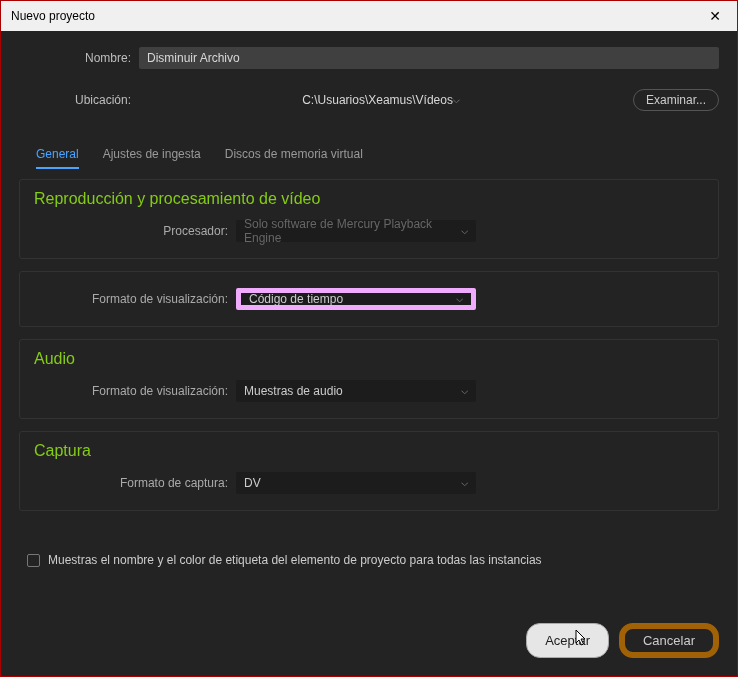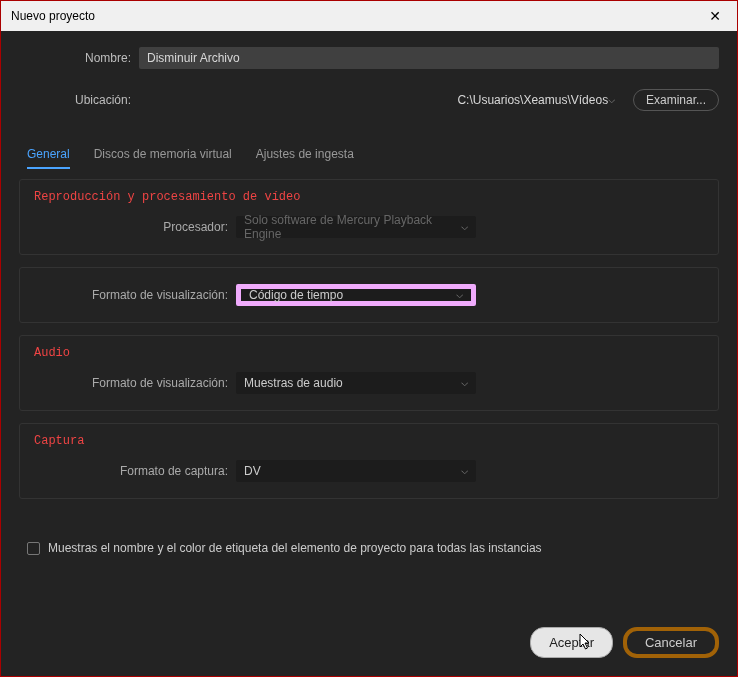--- a/index.html
+++ b/index.html
@@ -4,37 +4,37 @@
 <style>
   * { box-sizing: border-box; margin: 0; padding: 0; font-family: "Segoe UI", Arial, sans-serif; }
   body { background: #000; width: 738px; height: 677px; overflow: hidden; }
   .window { width: 738px; height: 677px; background: #232323; border: 1px solid #a00; display: flex; flex-direction: column; }
   .titlebar { height: 30px; background: #f0f0f0; display: flex; align-items: center; justify-content: space-between; padding: 0 10px; color: #000; font-size: 12px; }
   .close-x { font-size: 14px; cursor: pointer; padding: 2px 6px; }
   .content { flex: 1; padding: 16px 18px 10px 18px; color: #c8c8c8; font-size: 12px; display: flex; flex-direction: column; }
   .row { display: flex; align-items: center; margin-bottom: 20px; }
   .row-label { width: 120px; text-align: right; padding-right: 8px; color: #bdbdbd; }
   .text-input { flex: 1; background: #404040; border: none; color: #d8d8d8; padding: 4px 8px; height: 22px; font-size: 12px; border-radius: 2px; }
-  .path-select { flex: 1; background: transparent; color: #d8d8d8; padding: 4px 8px; height: 22px; display: flex; align-items: center; justify-content: flex-end; position: relative; }
+  .path-select { flex: 1; background: transparent; color: #d8d8d8; padding: 4px 8px; height: 22px; display: flex; align-items: center; justify-content: center; position: relative; }
   .tabs { display: flex; gap: 24px; margin-top: 16px; margin-bottom: 10px; padding-left: 8px; }
   .tab { color: #999; cursor: pointer; padding-bottom: 6px; }
-  .tab.active { color: #4aa4ff; border-bottom: 2px solid #4aa4ff; }
+  .tab.active { color: #4aa4ff; border-bottom: 2px solid #4aa4ff; margin-left: 9px; }
   .browse-btn { margin-left: 10px; background: transparent; border: 1px solid #555; color: #ccc; padding: 2px 12px; border-radius: 12px; font-size: 12px; height: 22px; cursor: pointer; }
   .section { border: 1px solid #333; border-radius: 3px; margin-bottom: 12px; padding: 10px 14px 16px 14px; position: relative; }
-  .section-title { color: #ef4444; font-size: 12px; margin-bottom: 12px; font-family: Liberation Mono, monospace; }
+  .section-title { color: #84cc16; font-size: 16px; margin-bottom: 12px; }
   .field-row { display: flex; align-items: center; margin-top: 6px; }
   .field-label { width: 202px; text-align: right; padding-right: 8px; color: #aaa; }
   .dropdown { width: 240px; height: 22px; background: #1c1c1c; color: #ccc; border: none; padding: 0 8px; display: flex; align-items: center; justify-content: space-between; font-size: 12px; cursor: pointer; border-radius: 2px; }
   .dropdown.highlight { border: 5px solid #f0abfc; }
   .dropdown.disabled { color: #666; cursor: default; }
   .chev { font-size: 9px; color: #888; }
   .checkbox-row { display: flex; align-items: center; gap: 8px; margin-top: 30px; margin-left: 8px; color: #ccc; }
   .chk { width: 13px; height: 13px; border: 1px solid #777; border-radius: 2px; background: transparent; cursor: pointer; }
   .footer { margin-top: auto; display: flex; justify-content: flex-end; gap: 10px; padding-top: 16px; padding-bottom: 8px; }
-  .btn { border: 4px solid #a16207; background: transparent; color: #ccc; padding: 4px 18px; border-radius: 14px; font-size: 13px; cursor: pointer; }
+  .btn { border: 6px solid #a16207; background: transparent; color: #ccc; padding: 4px 18px; border-radius: 14px; font-size: 13px; cursor: pointer; }
   .btn.primary { background: #e6e6e6; color: #222; border: 1px solid #aaa; position: relative; }
   .cursor { position: absolute; width: 14px; height: 18px; pointer-events: none; }
   svg.cursor-svg { width: 14px; height: 18px; }
 </style>
 </head>
 <body>
 
 <div class="window">
   <div class="titlebar">
     <span>Nuevo proyecto</span>
@@ -52,22 +52,22 @@
       <div class="row-label">Ubicación:</div>
       <div class="path-select">
         <span>C:\Usuarios\Xeamus\Vídeos</span>
         <span class="chev">⌵</span>
       </div>
       <button class="browse-btn">Examinar...</button>
     </div>
 
     <div class="tabs">
       <div class="tab active">General</div>
+      <div class="tab">Ajustes de ingesta</div>
       <div class="tab">Discos de memoria virtual</div>
-      <div class="tab">Ajustes de ingesta</div>
     </div>
 
     <div class="section">
       <div class="section-title">Reproducción y procesamiento de vídeo</div>
       <div class="field-row">
         <div class="field-label">Procesador:</div>
         <div class="dropdown disabled">
           <span>Solo software de Mercury Playback Engine</span>
           <span class="chev">⌵</span>
         </div>

